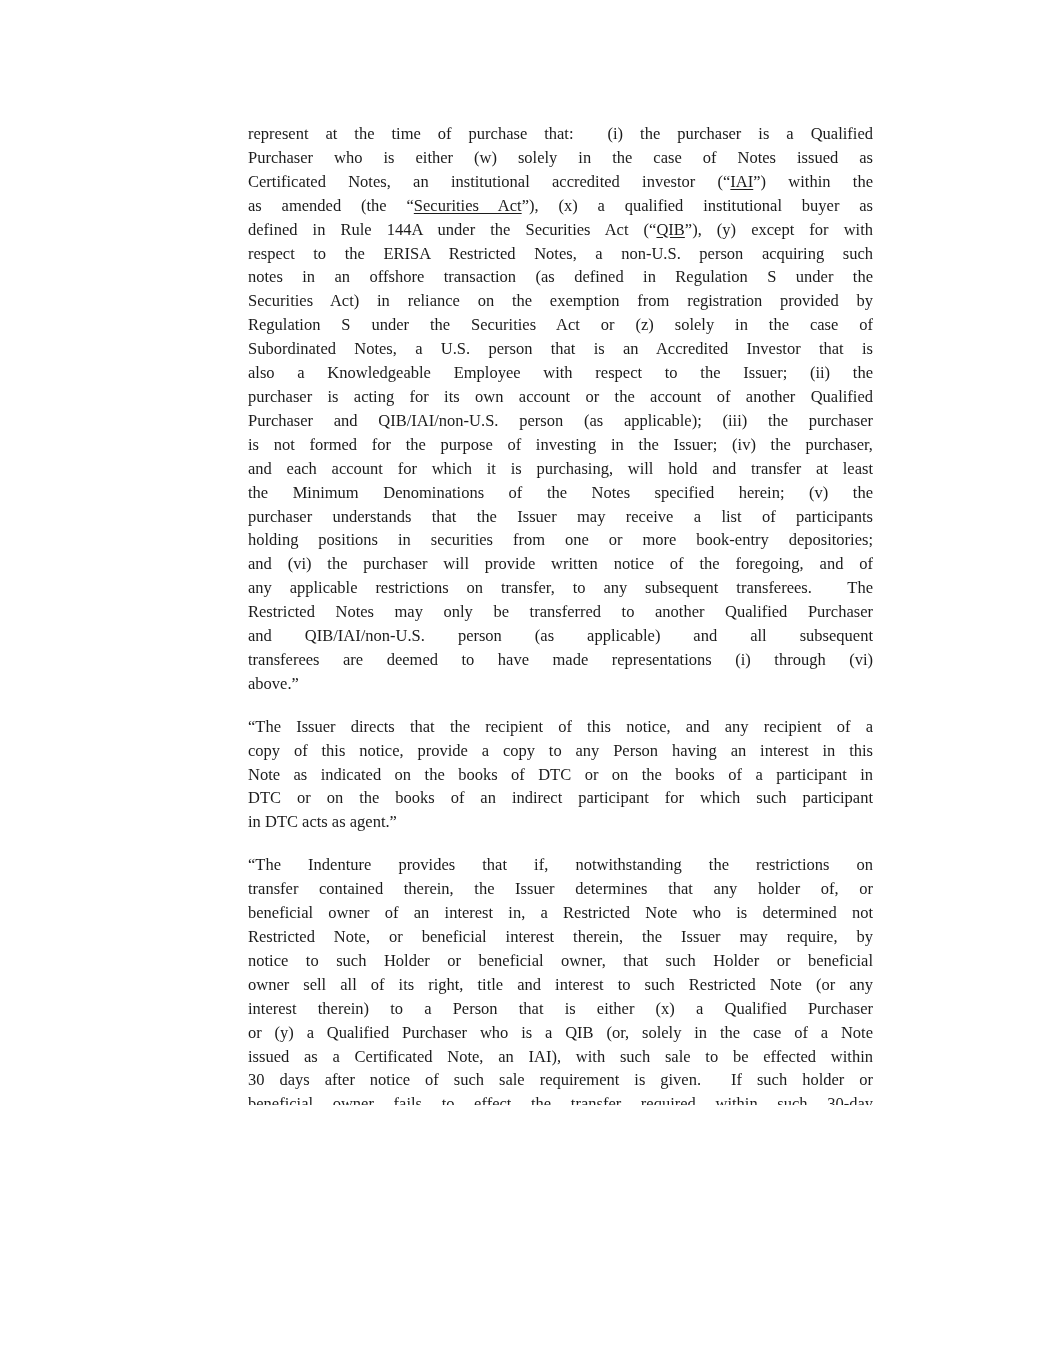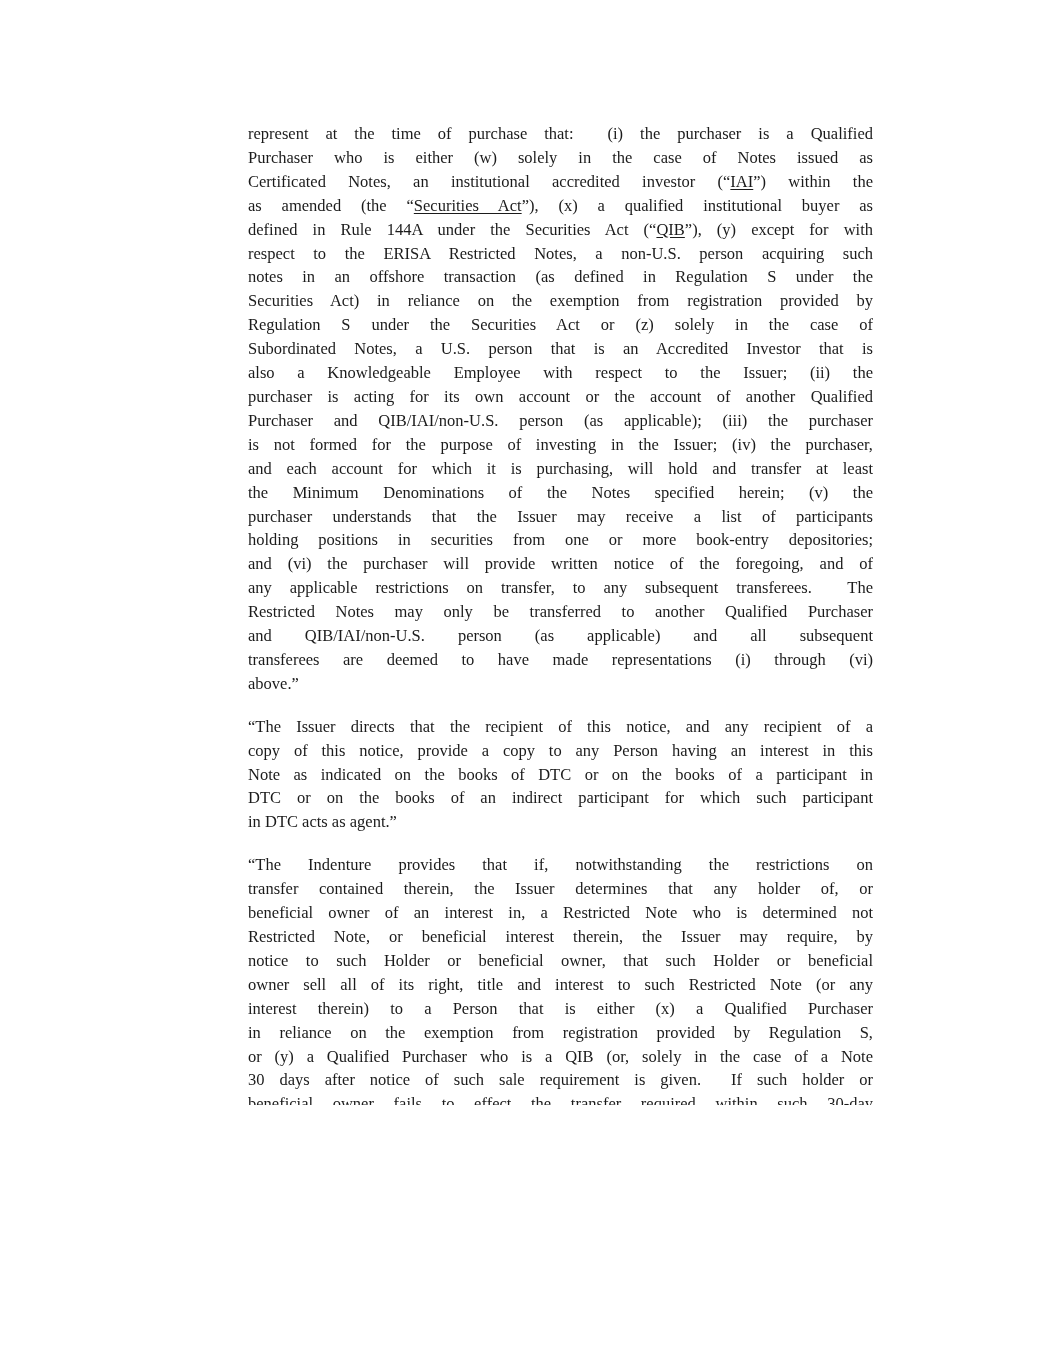--- a/index.html
+++ b/index.html
@@ -105,22 +105,22 @@
         <div class="line last">in DTC acts as agent.”</div>
       </div>
       <div class="para">
         <div class="line">“The Indenture provides that if, notwithstanding the restrictions on</div>
         <div class="line">transfer contained therein, the Issuer determines that any holder of, or</div>
         <div class="line">beneficial owner of an interest in, a Restricted Note who is determined not</div>
         <div class="line">Restricted Note, or beneficial interest therein, the Issuer may require, by</div>
         <div class="line">notice to such Holder or beneficial owner, that such Holder or beneficial</div>
         <div class="line">owner sell all of its right, title and interest to such Restricted Note (or any</div>
         <div class="line">interest therein) to a Person that is either (x) a Qualified Purchaser</div>
-        <div class="line">in reliance on the exemption from registration provided by Regulation S,</div>
         <div class="line">or (y) a Qualified Purchaser who is a QIB (or, solely in the case of a Note</div>
+        <div class="line">issued as a Certificated Note, an IAI), with such sale to be effected within</div>
         <div class="line">30 days after notice of such sale requirement is given.&nbsp; If such holder or</div>
         <div class="line">beneficial owner fails to effect the transfer required within such 30-day</div>
         <div class="line">period, (i) the Issuer or the Collateral Manager acting for the Issuer,</div>
       </div>
     </div>
 
   <div class="page-number">-216-</div>
 
   <div class="change-bar"></div>
 

